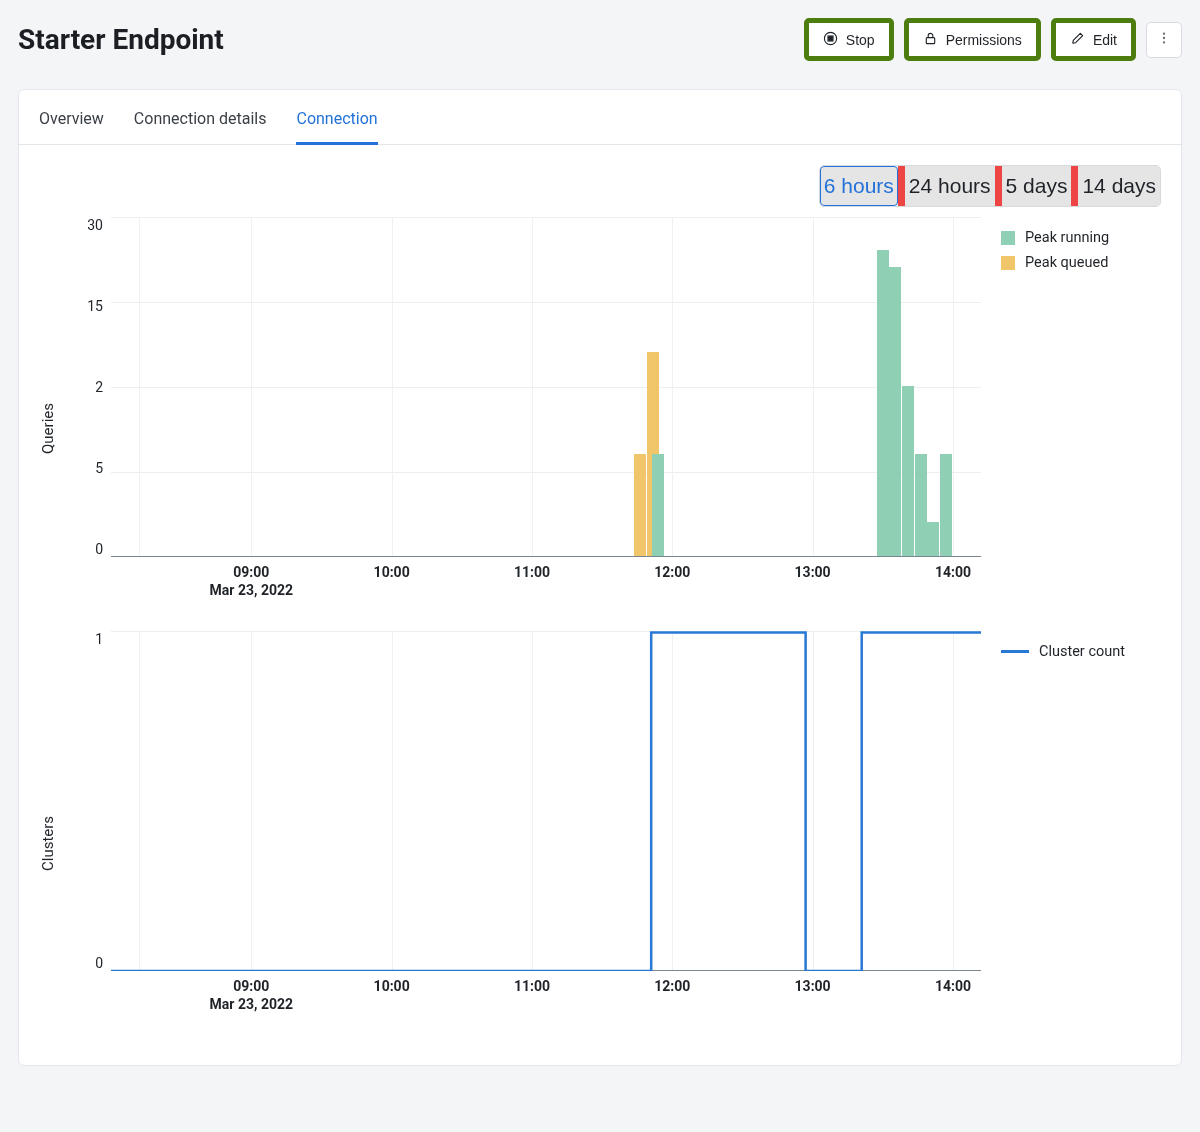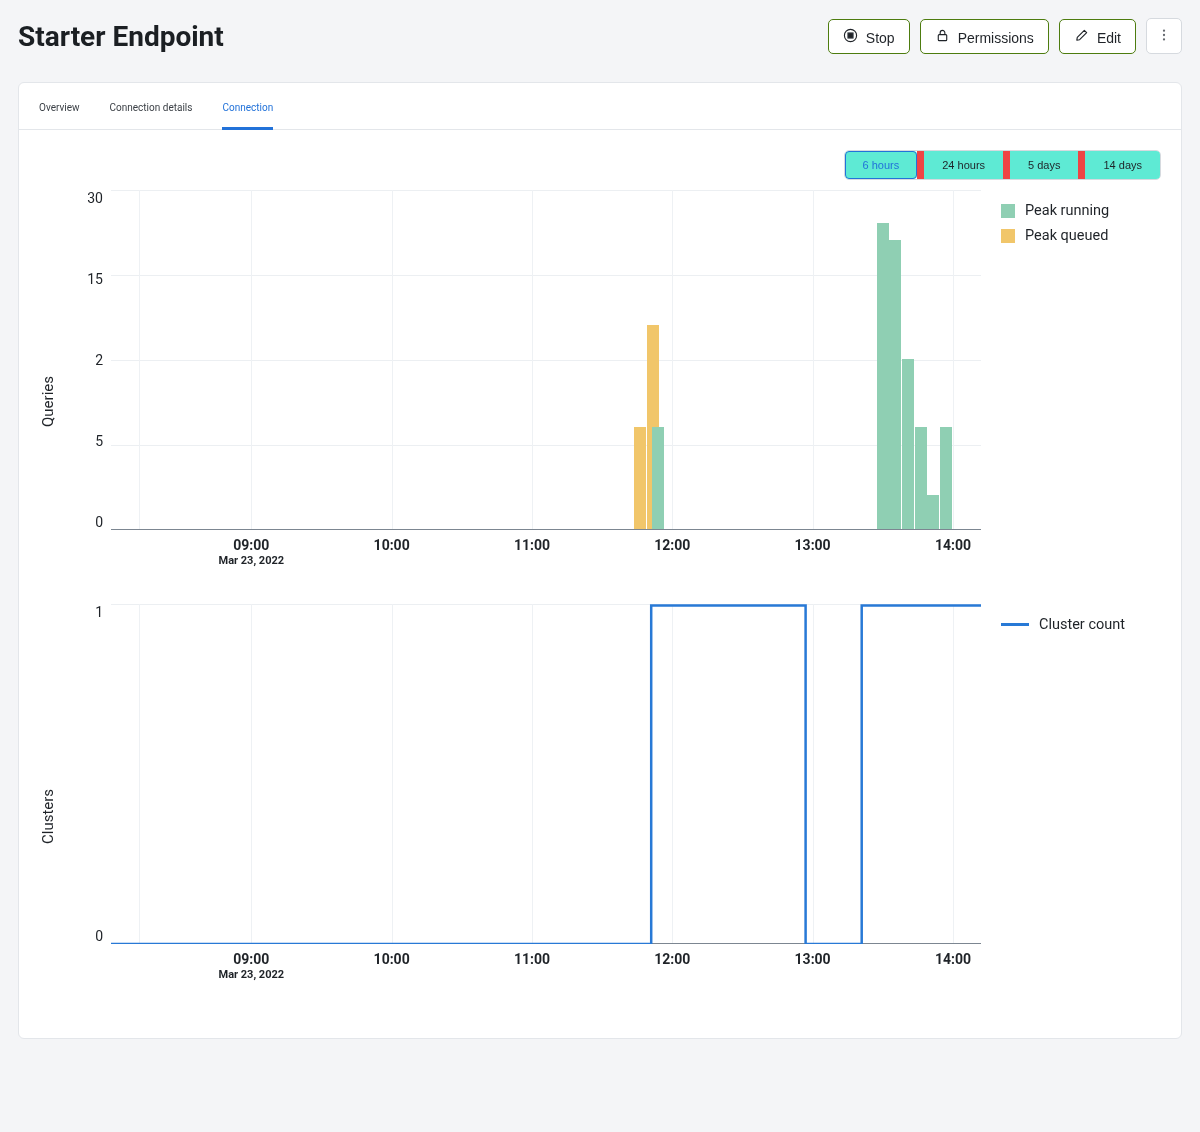--- a/index.html
+++ b/index.html
@@ -18,24 +18,24 @@
     margin-bottom: 28px;
   }
   .page-title {
     font-size: 28px;
     font-weight: 700;
     color: #1b1f23;
   }
   .header-actions { display: flex; gap: 10px; align-items: center; }
   .btn {
     display: inline-flex;
-    align-items: flex-end;
+    align-items: center;
     gap: 8px;
     background: #fff;
-    border: 1px solid #4d7c0f;
+    border: 5px solid #4d7c0f;
     border-radius: 5px;
     padding: 8px 14px;
     font-size: 14px;
     color: #1f2328;
     cursor: pointer;
     line-height: 1;
   }
   .btn svg { width: 15px; height: 15px; stroke: #3a3f45; }
   .icon-btn {
     width: 36px; height: 36px;
@@ -51,43 +51,43 @@
     padding: 0;
   }
   .tabs {
     display: flex;
     gap: 30px;
     padding: 18px 20px 0 20px;
     border-bottom: 1px solid #e3e6ea;
   }
   .tab {
     padding-bottom: 14px;
-    font-size: 10px;
+    font-size: 16px;
     color: #3a3f45;
     cursor: pointer;
     border-bottom: 3px solid transparent;
     position: relative;
     top: 1px;
   }
   .tab.active {
     color: #2272d9;
     border-bottom-color: #2272d9;
   }
   .card-body { padding: 20px; }
   .filter-row { display: flex; justify-content: flex-end; margin-bottom: 10px; }
   .seg {
     display: inline-flex;
     border: 1px solid #d6dadf;
     border-radius: 5px;
     overflow: hidden;
   }
   .seg-btn {
-    padding: 8px 18px;
-    font-size: 11px;
-    background: #5eead4;
+    padding: 8px 4px;
+    font-size: 21px;
+    background: #e5e5e5;
     border: none;
     cursor: pointer;
     color: #1f2328;
   }
   .seg-btn + .seg-btn { border-left: 7px solid #ef4444; }
   .seg-btn.active {
     outline: 1px solid #2272d9;
     outline-offset: -1px;
     color: #2272d9;
     border-radius: 4px;
@@ -142,21 +142,21 @@
     height: 44px;
   }
   .x-tick {
     position: absolute; top: 6px;
     transform: translateX(-50%);
     font-size: 14px; color: #1f2328; text-align: center;
     line-height: 1.3;
     white-space: nowrap;
     font-weight: bold;
   }
-  .x-sub { display:block; font-size: 11px; }
+  .x-sub { display:block; font-size: 14px; }
   .step-path { fill:none; stroke:#2879d6; stroke-width:2.5; }
 </style>
 </head>
 <body>
 
 <div class="container">
   <div class="header-row">
     <div class="page-title">Starter Endpoint</div>
     <div class="header-actions">
       <button class="btn">

